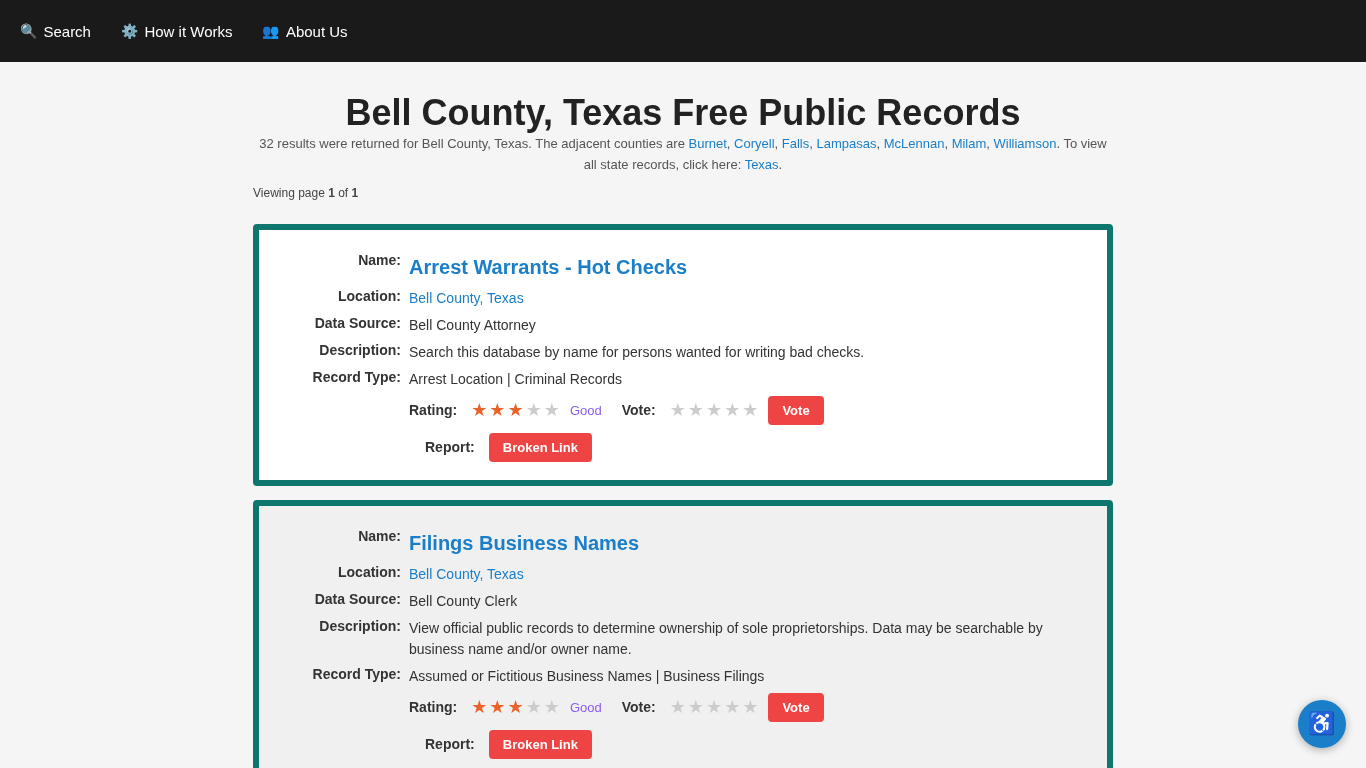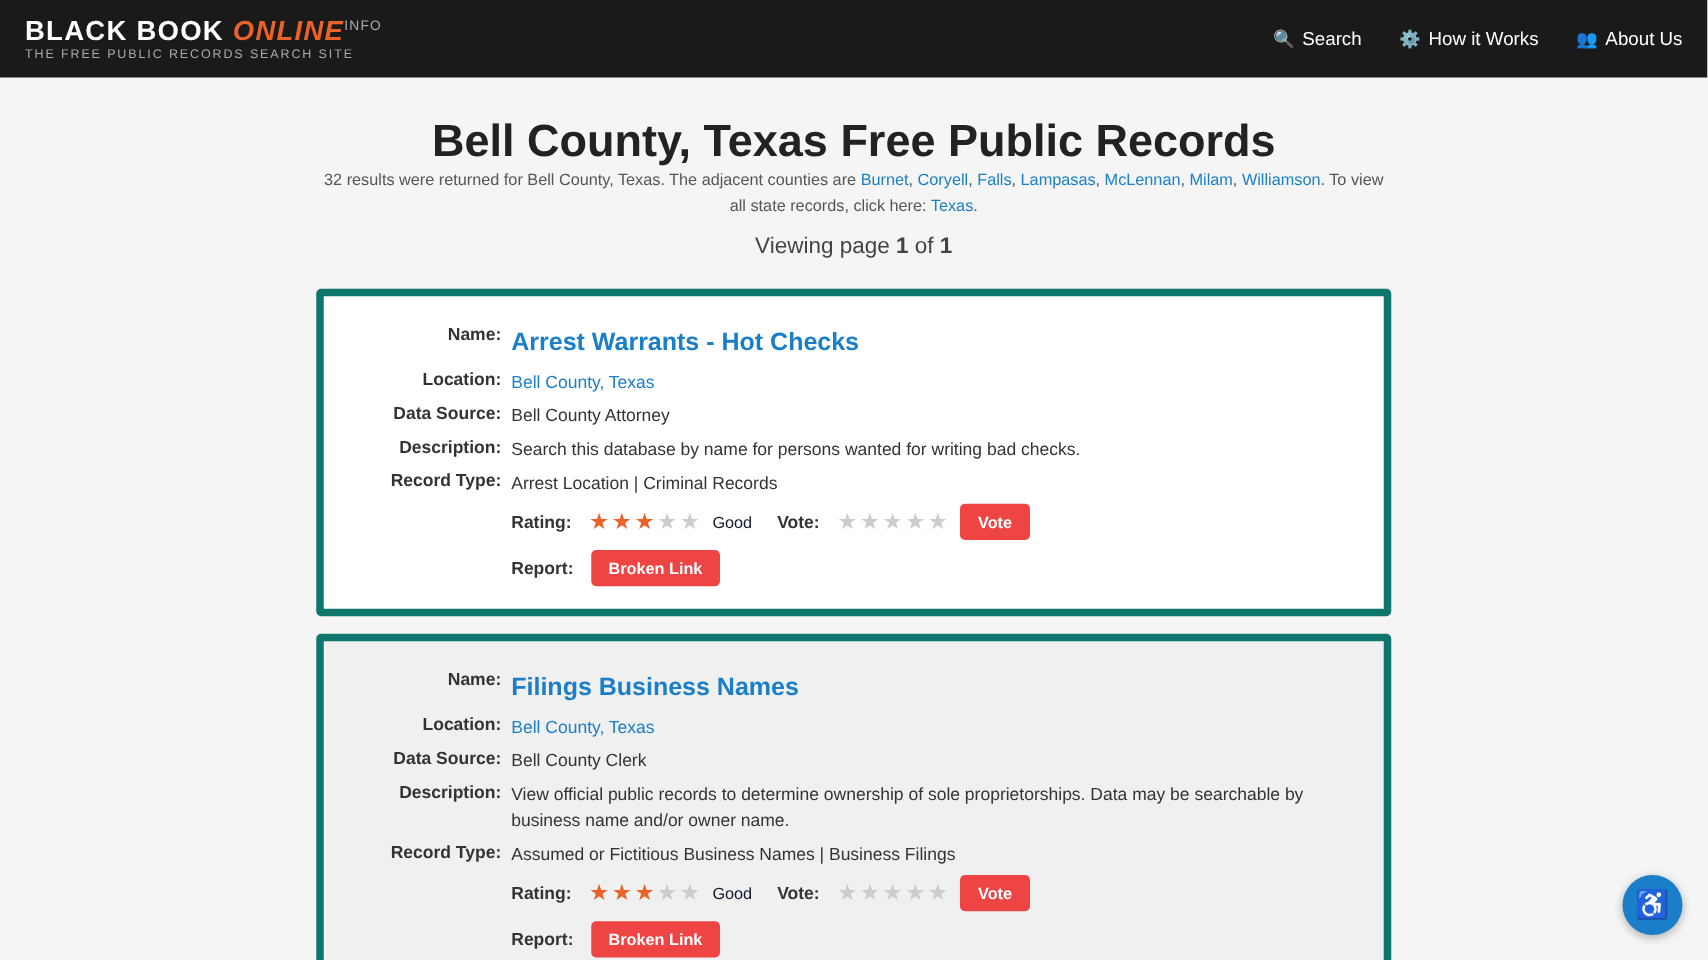--- a/index.html
+++ b/index.html
@@ -56,22 +56,21 @@
     }
     #results-summary {
       text-align: center;
       font-size: 13px;
       color: #555;
       margin-bottom: 10px;
       line-height: 1.6;
     }
     .link-blue { color: #1a7ec8; text-decoration: none; }
     #paging {
-      text-align: center;
-      font-size: 18px;
+      font-size: 12px;
       color: #444;
       margin-bottom: 24px;
     }
     #paging strong { font-weight: bold; }
 
     
     .record-card {
       background: #fff;
       border: 6px solid #0f766e;
       border-radius: 4px;
@@ -110,42 +109,42 @@
     
     .rating-row {
       display: flex;
       align-items: center;
       gap: 10px;
       margin-bottom: 8px;
       padding-left: 120px;
       font-size: 14px;
     }
     .rating-label { font-weight: bold; color: #333; margin-right: 4px; }
-    .good-text { color: #0f172a; font-size: 13px; }
+    .good-text { color: #8b5cf6; font-size: 13px; }
     .vote-label { font-weight: bold; color: #333; margin-left: 10px; margin-right: 4px; }
 
     
     .btn-dark {
       background: #ef4444;
       color: #fff;
       border: none;
       padding: 7px 14px;
       border-radius: 4px;
       font-size: 13px;
       cursor: pointer;
       font-weight: bold;
     }
 
     .report-row {
       display: flex;
       align-items: center;
       gap: 10px;
       padding-left: 120px;
     }
-    .report-label { font-weight: bold; color: #333; margin-right: 4px; }
+    .report-label { font-weight: bold; color: #333; margin-right: 4px; margin-left: 16px; }
 
     
     #accessibility-btn {
       position: fixed;
       bottom: 20px;
       right: 20px;
       width: 48px;
       height: 48px;
       background: #1a7ec8;
       border-radius: 50%;
@@ -156,26 +155,20 @@
       color: #fff;
       font-size: 22px;
       box-shadow: 0 2px 8px rgba(0,0,0,0.3);
       z-index: 999;
     }
   </style>
 </head>
 <body>
 
 <header id="header">
-  <div id="logo-area">
-    <div id="logo-main">
-      BLACK BOOK <span class="online">ONLINE</span><span class="info">INFO</span>
-    </div>
-    <div id="logo-sub">THE FREE PUBLIC RECORDS SEARCH SITE</div>
-  </div>
   <nav id="nav">
     <a class="nav-item" href="#">
       <span class="nav-icon">🔍</span>
       <span>Search</span>
     </a>
     <a class="nav-item" href="#">
       <span class="nav-icon">⚙️</span>
       <span>How it Works</span>
     </a>
     <a class="nav-item" href="#">

